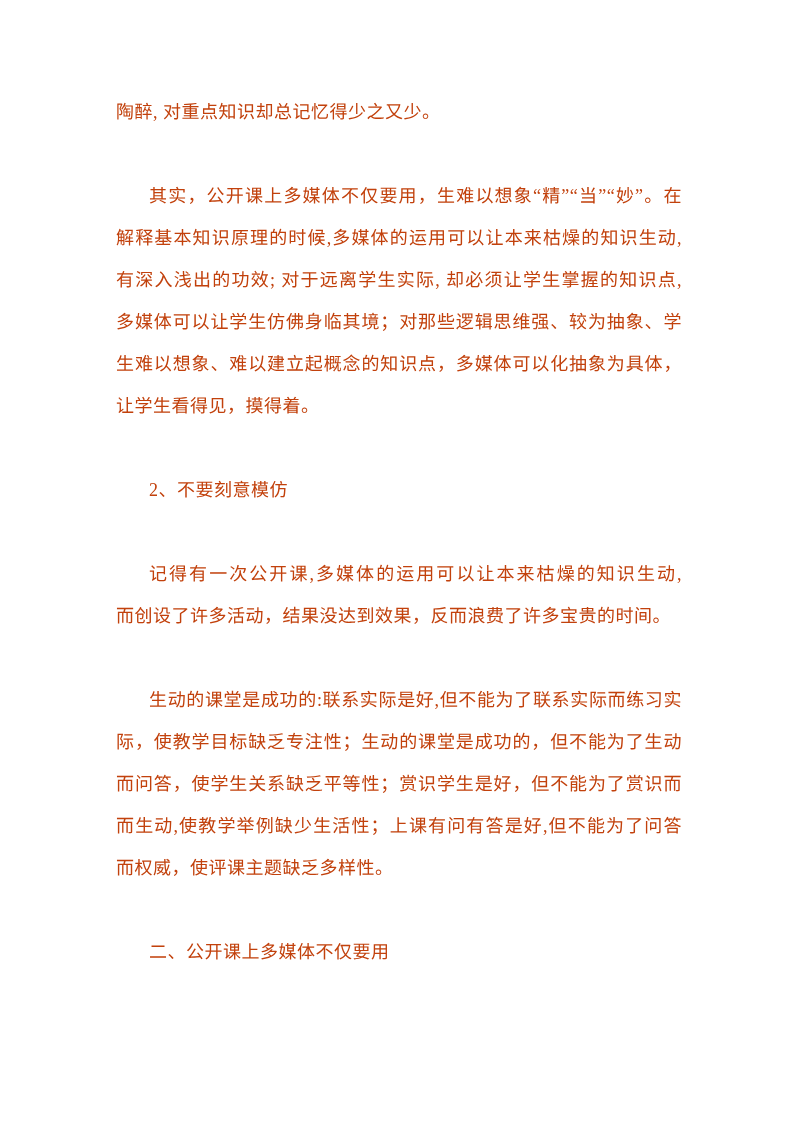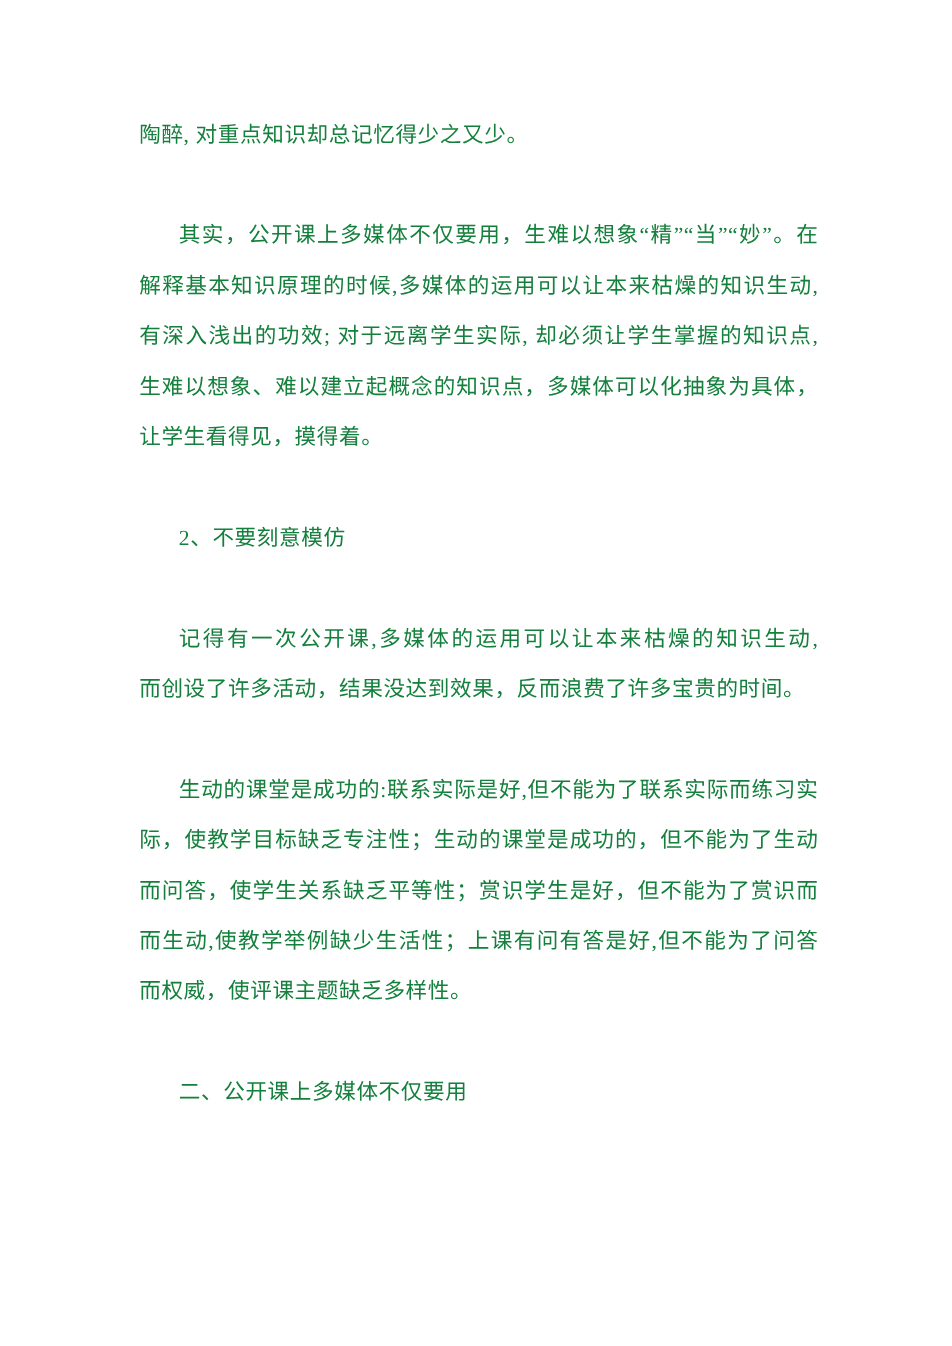--- a/index.html
+++ b/index.html
@@ -7,21 +7,21 @@
     padding: 0;
     background: #ffffff;
   }
   .page {
     position: relative;
     width: 793px;
     height: 1122px;
     background: #ffffff;
     overflow: hidden;
     font-family: "Liberation Serif", "DejaVu Serif", serif;
-    color: #15803d;
+    color: #c2410c;
   }
   .content {
     position: absolute;
     left: 116px;
     top: 91px;
     width: 566px;
   }
   .para {
     margin: 0 0 42px 0;
     font-size: 18px;
@@ -46,20 +46,21 @@
 
 <div class="page">
   <div class="content" id="doc-content">
       <div class="para">
         <div class="line last">陶醉, 对重点知识却总记忆得少之又少。</div>
       </div>
       <div class="para indent">
         <div class="line">其实，公开课上多媒体不仅要用，生难以想象“精”“当”“妙”。在</div>
         <div class="line">解释基本知识原理的时候,多媒体的运用可以让本来枯燥的知识生动,</div>
         <div class="line">有深入浅出的功效; 对于远离学生实际, 却必须让学生掌握的知识点,</div>
+        <div class="line">多媒体可以让学生仿佛身临其境；对那些逻辑思维强、较为抽象、学</div>
         <div class="line">生难以想象、难以建立起概念的知识点，多媒体可以化抽象为具体，</div>
         <div class="line last">让学生看得见，摸得着。</div>
       </div>
       <div class="para indent">
         <div class="line last">2、不要刻意模仿</div>
       </div>
       <div class="para indent">
         <div class="line">记得有一次公开课,多媒体的运用可以让本来枯燥的知识生动,</div>
         <div class="line last">而创设了许多活动，结果没达到效果，反而浪费了许多宝贵的时间。</div>
       </div>

